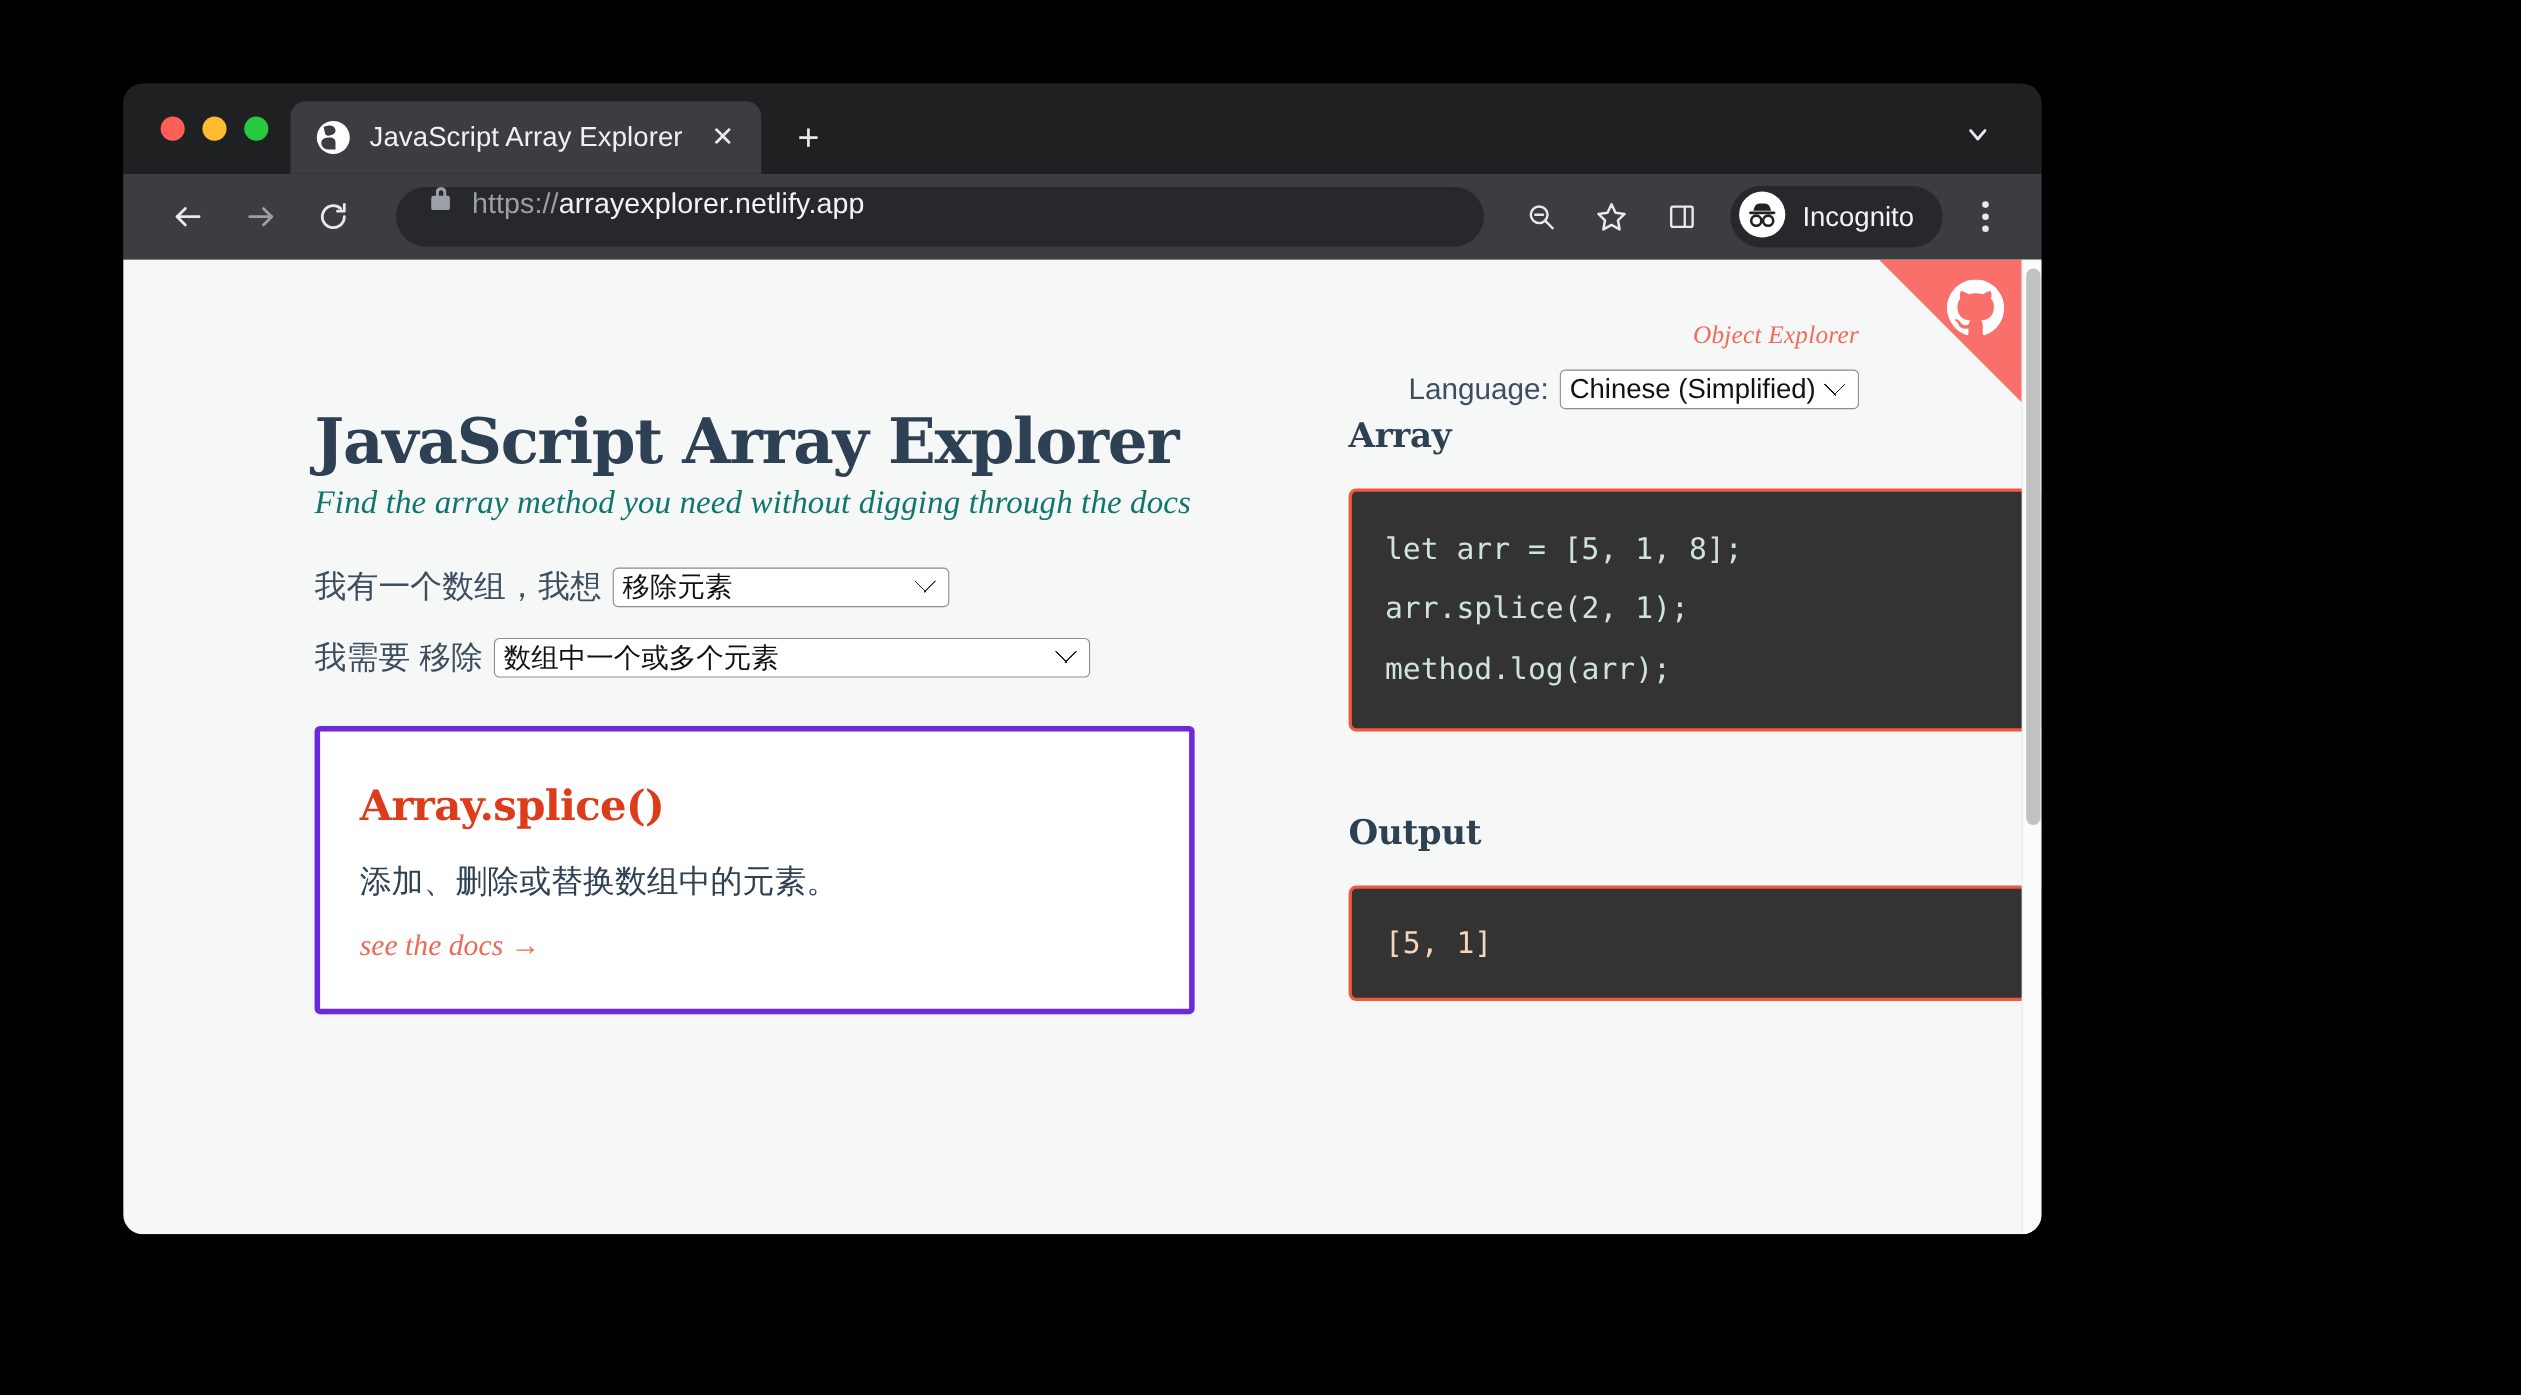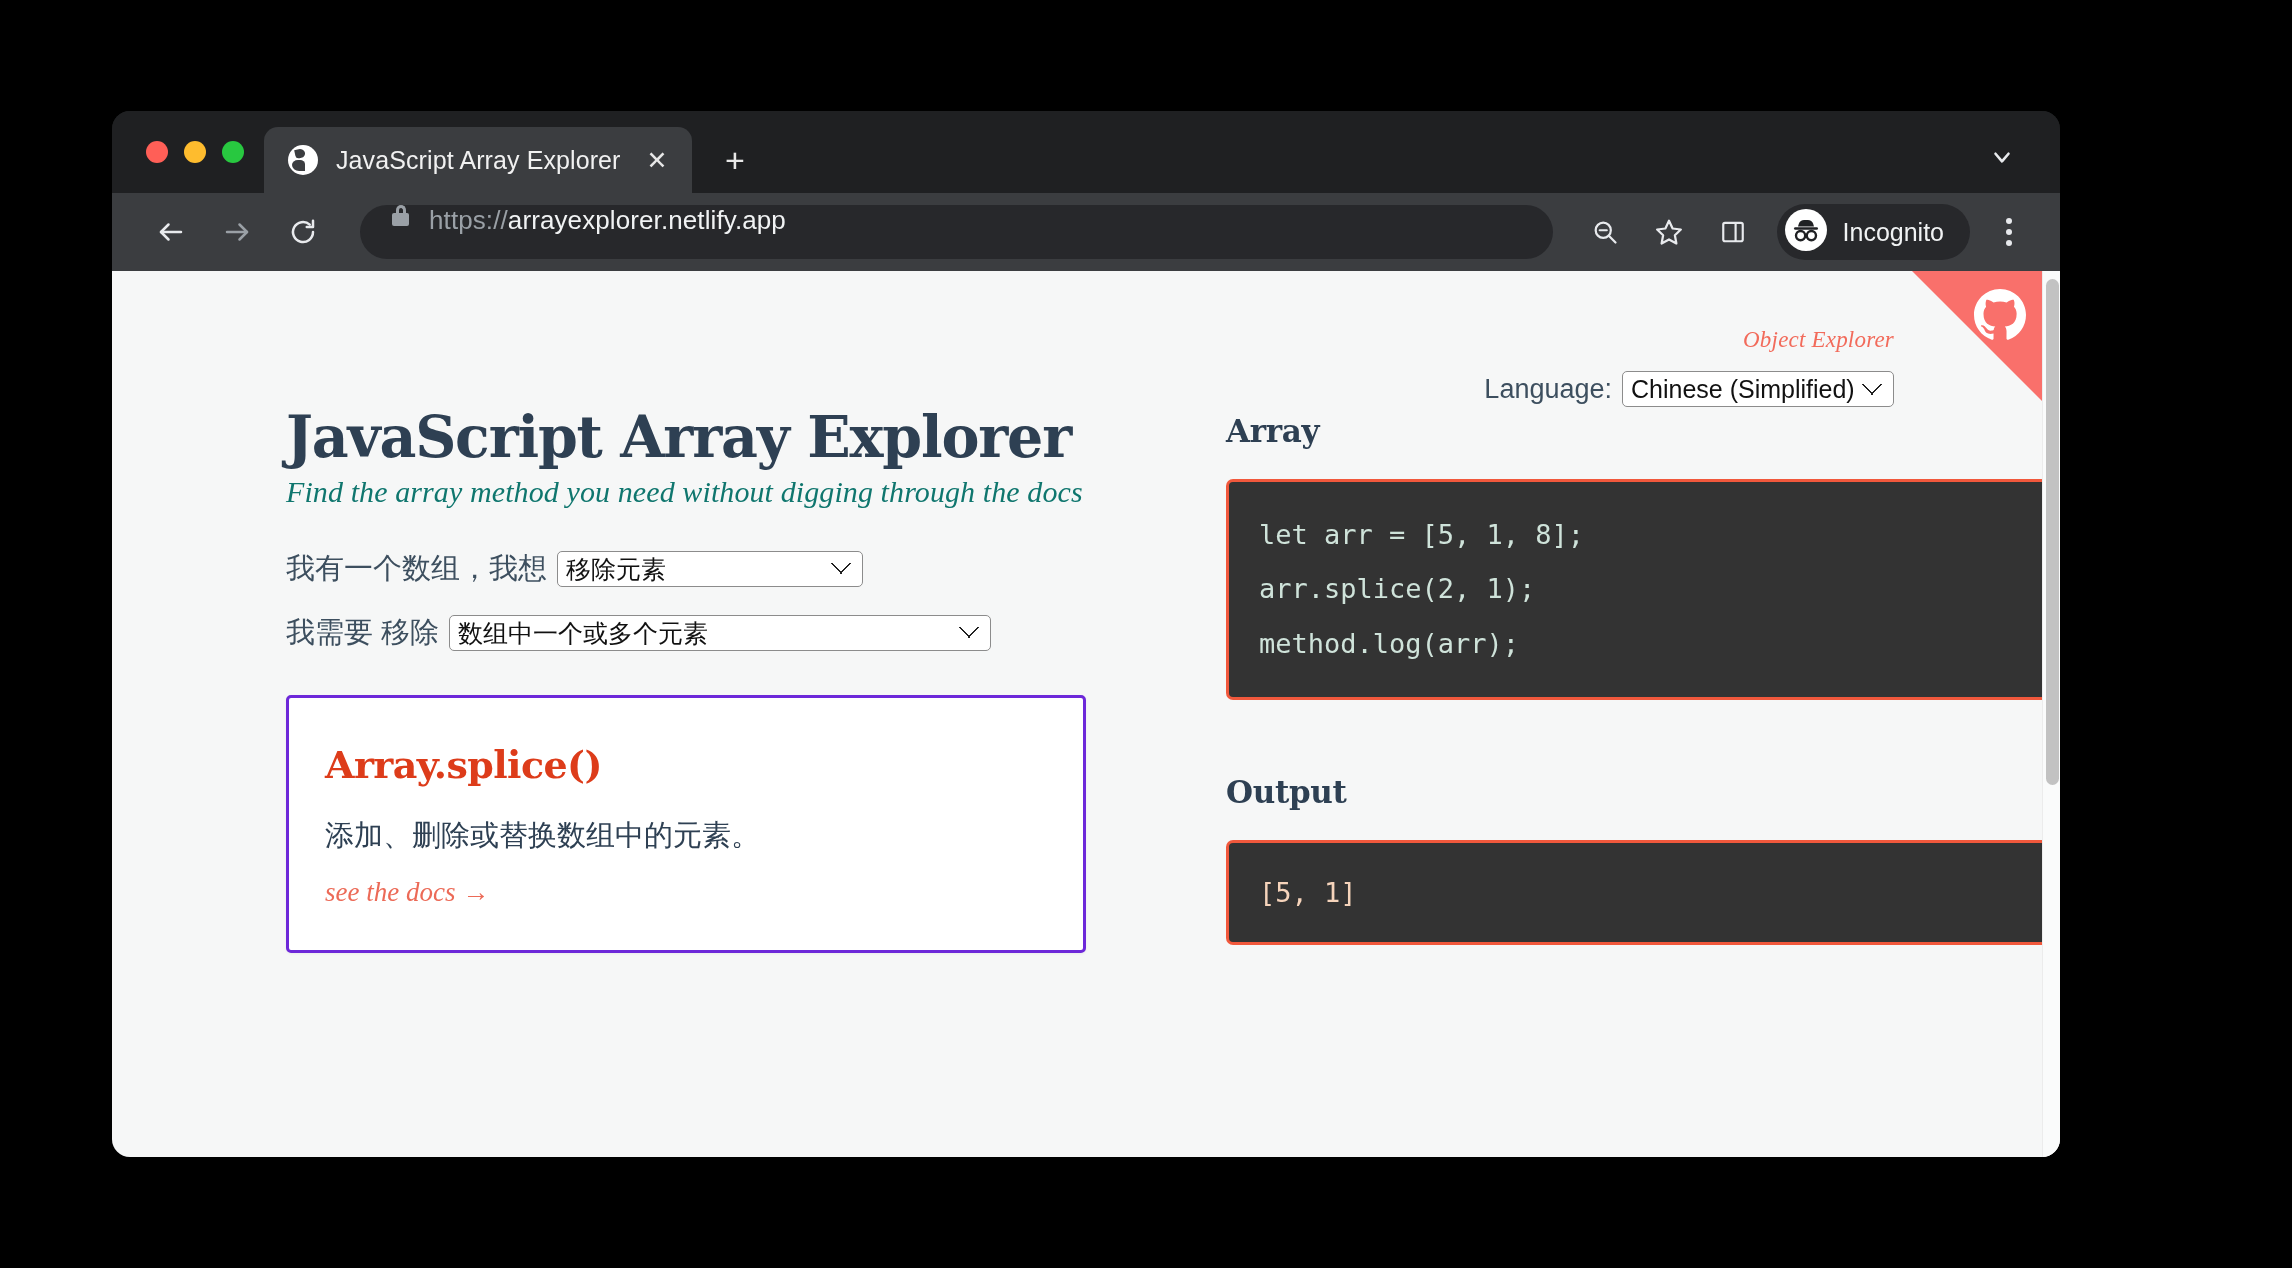--- a/index.html
+++ b/index.html
@@ -10,28 +10,27 @@
     background: #000000;
     overflow: hidden;
     font-family: "Liberation Sans", sans-serif;
   }
 
   
   #browser-window {
     position: absolute;
     left: 112px;
     top: 76px;
-    width: 1948px;
+    width: 1744px;
     height: 1046px;
     border-radius: 18px;
     overflow: hidden;
     background: #1f2022;
     display: flex;
     flex-direction: column;
-    margin-top: 35px;
   }
 
   
   #tab-strip {
     position: relative;
     height: 82px;
     background: #1f2022;
     flex: 0 0 82px;
     display: flex;
     align-items: flex-end;
@@ -319,21 +318,21 @@
   #question-row-2 { margin-top: 24px; }
 
   #select-action { width: 306px; }
   #select-target { width: 542px; }
 
   #result-card {
     margin-top: 42px;
     width: 800px;
     min-height: 200px;
     background: #ffffff;
-    border: 3px solid #6d28d9;
+    border: 5px solid #6d28d9;
     border-radius: 5px;
     box-shadow: 0 1px 3px rgba(0,0,0,.05);
     padding: 44px 36px 42px 36px;
   }
 
   #method-name {
     font-family: "DejaVu Serif", serif;
     font-weight: 700;
     font-size: 38px;
     color: #dd3c1a;

